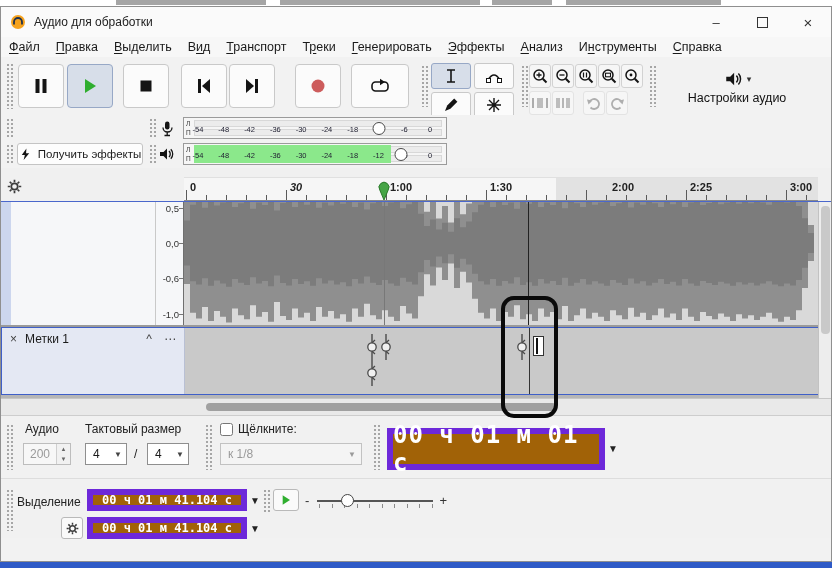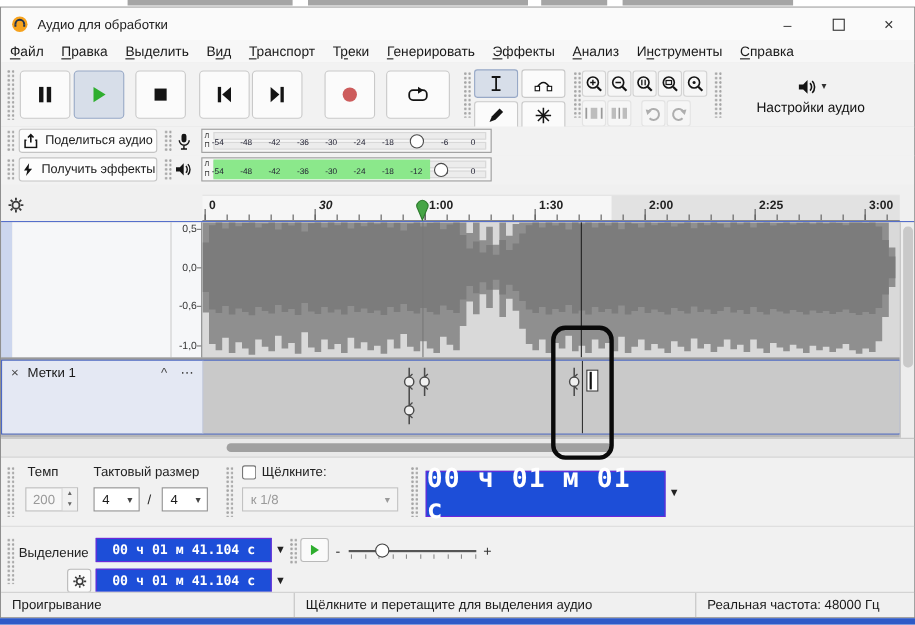--- a/index.html
+++ b/index.html
@@ -91,21 +91,21 @@
   .spincol{width:13px;height:100%;border-left:1px solid #cfcfcf;display:flex;flex-direction:column;}
   .spincol div{flex:1;display:flex;align-items:center;justify-content:center;font-size:6px;color:#666;background:#f1f1f1;}
   .selbox{position:absolute;width:42px;height:22px;background:#fff;border:1px solid #8f8f8f;box-sizing:border-box;
           display:flex;align-items:center;font-size:12px;}
   .selbox .val{flex:1;padding-left:7px;}
   .selbox .arr{padding-right:4px;font-size:8px;color:#444;}
   .ddbox{position:absolute;width:142px;height:22px;background:#f4f4f4;border:1px solid #c2c2c2;box-sizing:border-box;
          display:flex;align-items:center;font-size:12px;color:#9a9a9a;}
   .ddbox .val{flex:1;padding-left:7px;}
   .ddbox .arr{padding-right:5px;font-size:8px;color:#9a9a9a;}
-  .tdisp{background:#1d4ed8;border:1px solid #6d28d9;color:#fff;font-family:"DejaVu Sans Mono",monospace;font-weight:bold;
+  .tdisp{background:#a16207;border:6px solid #6d28d9;color:#fff;font-family:"DejaVu Sans Mono",monospace;font-weight:bold;
          display:flex;align-items:center;justify-content:center;box-sizing:border-box;}
   .darrow{position:absolute;font-size:10px;color:#222;}
   .minibtn{position:absolute;width:22px;height:22px;background:#fafafa;border:1px solid #b9b9b9;border-radius:3px;
            display:flex;align-items:center;justify-content:center;box-sizing:border-box;}
   .slider{position:absolute;left:304px;top:8px;width:142px;height:28px;}
   .sline{position:absolute;left:12px;right:14px;top:13px;height:2px;background:#555;}
   .stick{position:absolute;top:17px;width:1px;height:4px;background:#8a8a8a;}
   .sthumb{position:absolute;top:7px;width:13px;height:13px;border:1.5px solid #444;border-radius:50%;background:#fff;box-sizing:border-box;}
   .send{position:absolute;top:6px;font-size:13px;color:#333;}
   
@@ -303,27 +303,20 @@
             <path d="M11 5a4.2 4.2 0 0 1 0 6M12.8 3.2a7 7 0 0 1 0 9.6" stroke="#141414" fill="none" stroke-width="1.3"></path>
           </svg>
         <span style="font-size:9px;color:#333">▾</span>
       </span>
       <span class="setuplabel">Настройки аудио</span>
     </div>
   </div>
 
   <div class="toolbar2">
     <div class="grip" style="left:5px;top:3px;height:20px"></div>
-    <div class="pillbtn">
-      <svg width="14" height="14" viewBox="0 0 14 14">
-          <path d="M7 1.5v7M4.5 4 7 1.5 9.5 4" stroke="#141414" fill="none" stroke-width="1.5"></path>
-          <path d="M3 6.5H1.8V13h10.4V6.5H11" stroke="#141414" fill="none" stroke-width="1.4"></path>
-        </svg>
-      <span>Поделиться аудио</span>
-    </div>
     <div class="grip" style="left:148px;top:3px;height:20px"></div>
     <span class="rowicon" style="left:158px">
       <svg width="16" height="17" viewBox="0 0 16 17">
           <rect x="6" y="1.5" width="4.5" height="8" rx="2.2" fill="#141414"></rect>
           <path d="M4 7.5a4.5 4.5 0 0 0 9 0M8.2 12v3M5.5 15.5h5.5" stroke="#141414" fill="none" stroke-width="1.3"></path>
         </svg>
     </span>
     <div class="meter" id="meterRec">
         <span class="ch" style="top: 3px;">Л</span>
         <span class="ch" style="top: 12px;">П</span>
@@ -426,21 +419,21 @@
         <div class="rtick" style="left: 622px; height: 5px;"></div>
         <div class="rtick" style="left: 2px; height: 10px;"></div>
         <span class="rlabel" style="left: 6px;">0</span>
         <div class="rtick" style="left: 102px; height: 10px;"></div>
         <span class="rlabel" style="left: 106px; font-style: italic;">30</span>
         <div class="rtick" style="left: 202px; height: 10px;"></div>
         <span class="rlabel" style="left: 206px;">1:00</span>
         <div class="rtick" style="left: 302px; height: 10px;"></div>
         <span class="rlabel" style="left: 306px;">1:30</span>
         <div class="rtick" style="left: 402px; height: 10px;"></div>
-        <span class="rlabel" style="left: 406px;">2:00</span>
+        <span class="rlabel" style="left: 428px;">2:00</span>
         <div class="rtick" style="left: 502px; height: 10px;"></div>
         <span class="rlabel" style="left: 506px;">2:25</span>
         <div class="rtick" style="left: 602px; height: 10px;"></div>
         <span class="rlabel" style="left: 606px;">3:00</span>
       </div>
   </div>
 
   <div class="tracks">
     <div class="atrack">
       <div class="ablue"></div>
@@ -506,21 +499,21 @@
       </div>
   </div>
 
   <div class="hscroll">
       <div class="hthumb"></div>
     </div>
 
   <div class="panelA">
     <div class="grip" style="left:5px;top:8px;height:46px"></div>
 
-    <span class="flabel" style="left:24px;top:6px">Темп</span>
+    <span class="flabel" style="left:24px;top:6px">Аудио</span>
     <div class="spinbox" style="left:22px;top:27px">
       <span class="val">200</span>
       <span class="spincol">
           <div>▲</div>
           <div>▼</div>
         </span>
     </div>
 
     <span class="flabel" style="left:84px;top:6px">Тактовый размер</span>
     <div class="selbox" style="left:84px;top:27px">
@@ -583,22 +576,17 @@
           <div class="stick" style="left: 89px;"></div>
           <div class="stick" style="left: 101.5px;"></div>
           <div class="stick" style="left: 114px;"></div>
           <div class="stick" style="left: 126.5px;"></div>
         </div>
       <div class="sthumb" style="left:36px"></div>
       <span class="send" style="right:0">+</span>
     </div>
   </div>
 
-  <div class="statusbar">
-    <div class="scell s1">Проигрывание</div>
-    <div class="scell s2">Щёлкните и перетащите для выделения аудио</div>
-    <div class="scell s3">Реальная частота: 48000 Гц</div>
-  </div>
 </div>
 
 <div class="bluestrip"></div>
 
 <div class="hilite"></div>
 
 </body></html>

